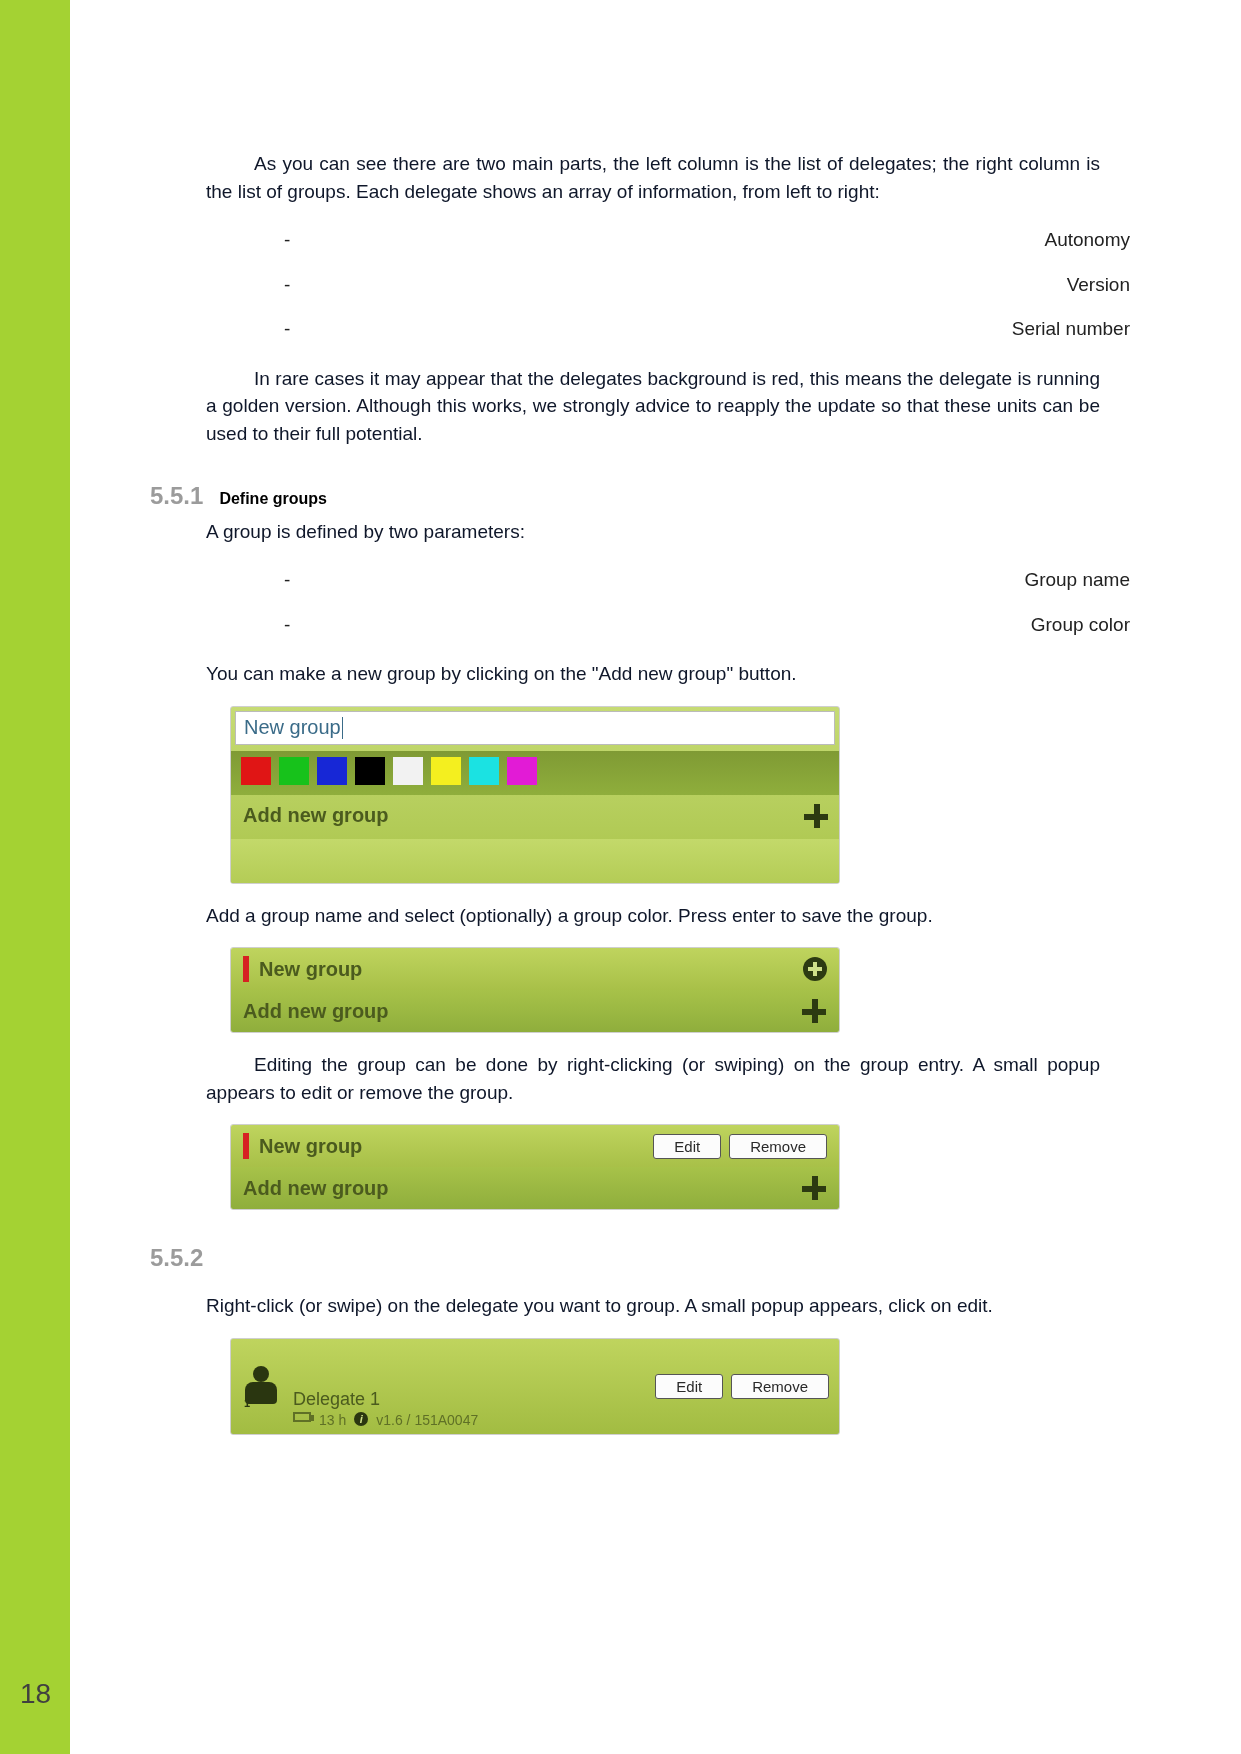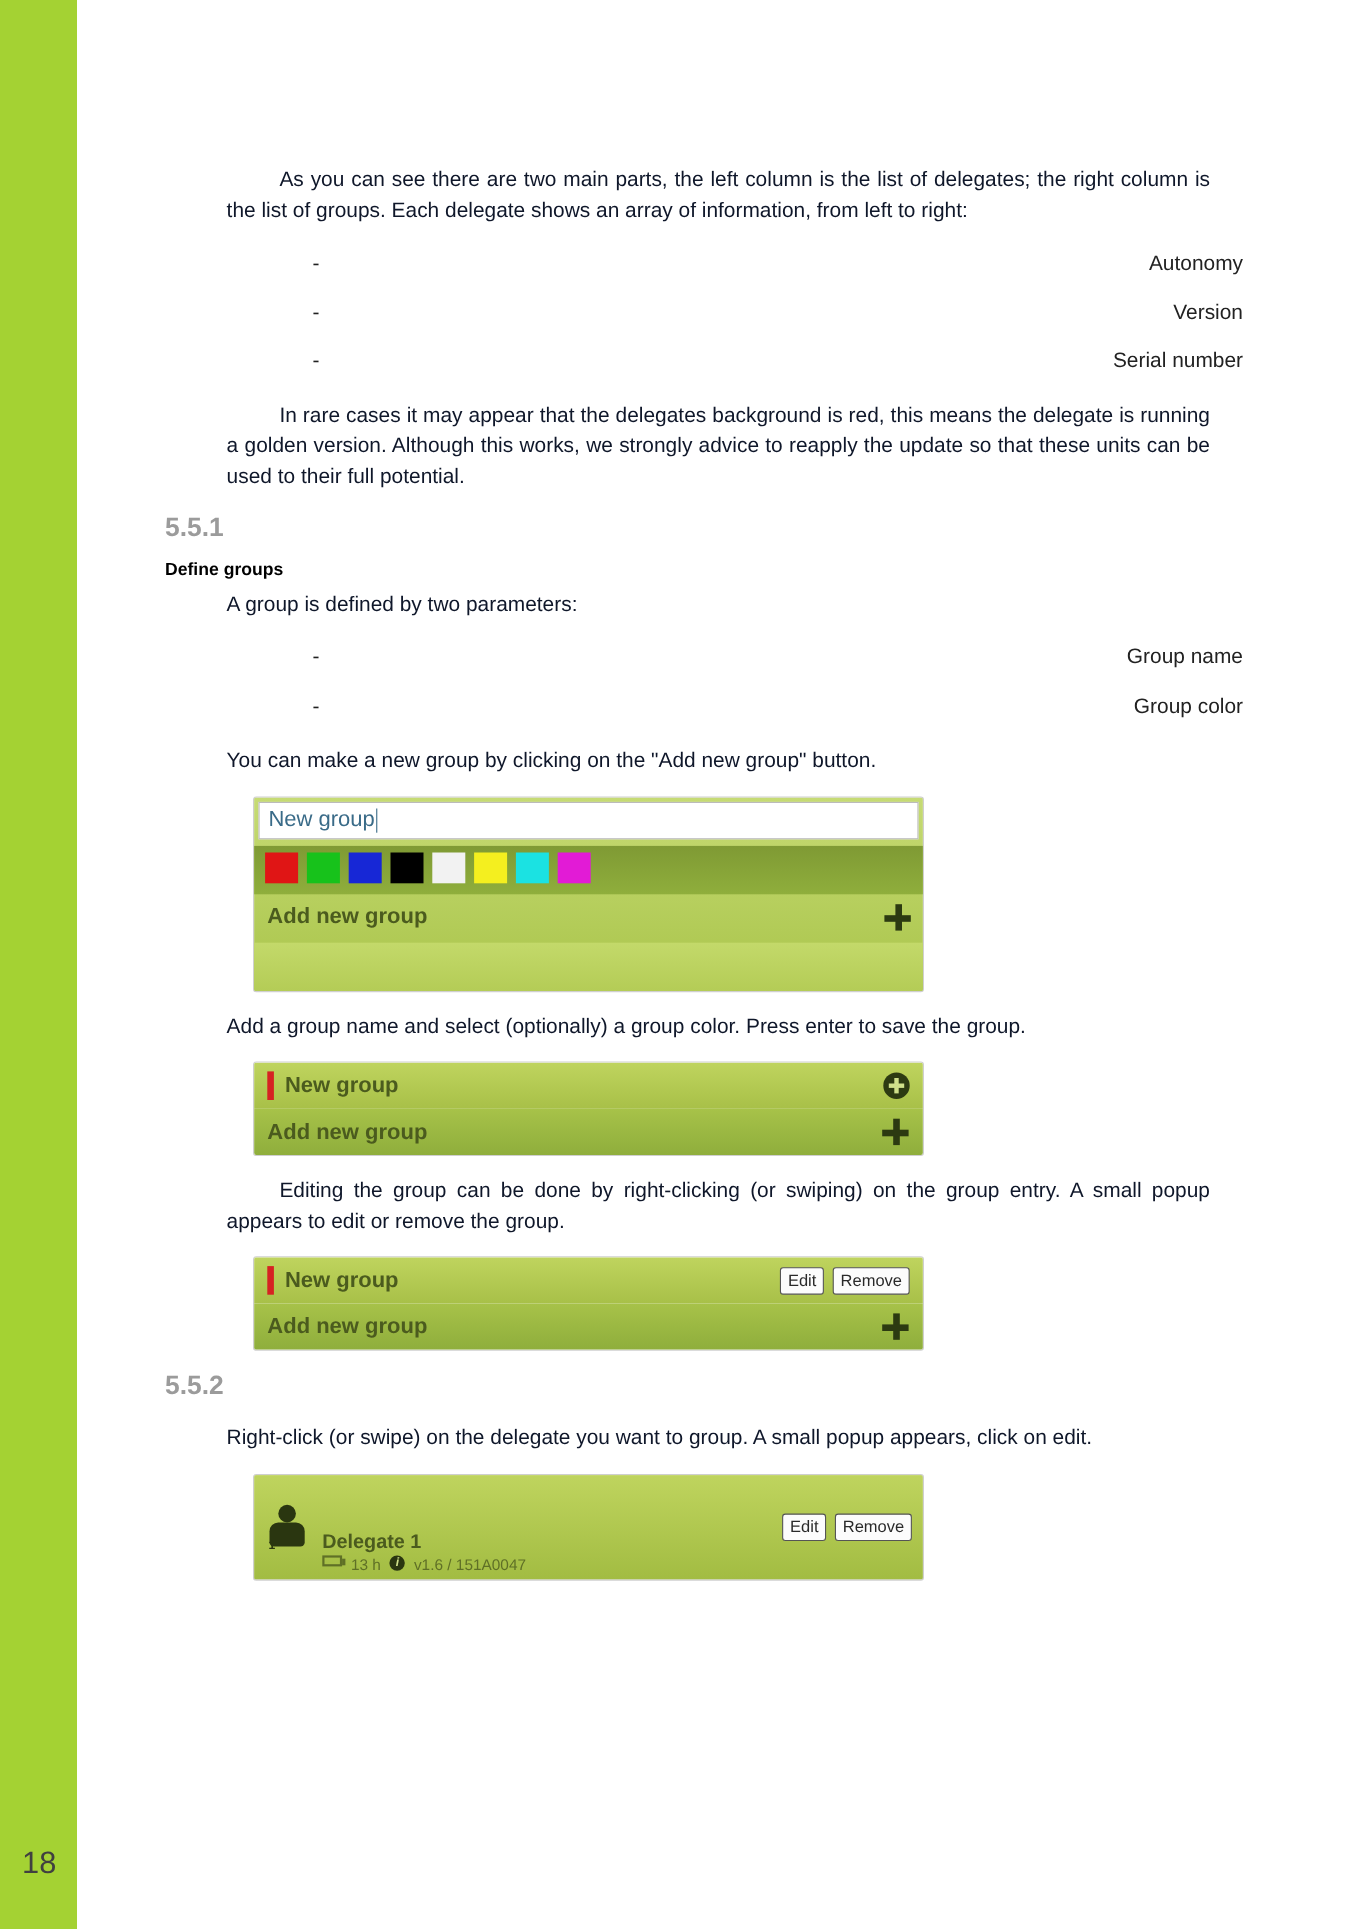--- a/index.html
+++ b/index.html
@@ -5,21 +5,21 @@
   * { box-sizing: border-box; margin: 0; padding: 0; }
   html, body { width: 1241px; height: 1754px; background: #fff; font-family: Tahoma, Verdana, Geneva, sans-serif; color: #222; }
   .sidebar-green { position: absolute; left: 0; top: 0; width: 70px; height: 1754px; background: #a4d233; }
   .page { position: absolute; left: 0; top: 0; width: 1241px; height: 1754px; }
   .content { position: absolute; left: 150px; top: 150px; width: 980px; }
   .para { font-size: 19px; line-height: 1.45; color: #0f172a; text-align: justify; margin-left: 56px; margin-right: 30px; }
   .indent { text-indent: 48px; }
   ul.dash { list-style: none; margin: 22px 0 22px 120px; text-align: right; }
   ul.dash li { font-size: 19px; line-height: 1.4; margin-bottom: 18px; padding-left: 56px; position: relative; }
   ul.dash li::before { content: "-"; position: absolute; left: 14px; top: 0; }
-  .h-row { display: flex; align-items: baseline; gap: 16px; margin: 18px 0 8px 0; flex-direction: column; }
+  .h-row { display: flex; align-items: baseline; gap: 16px; margin: 34px 0 8px 0; }
   .h-num { color: #9b9b9b; font-weight: 700; font-size: 24px; font-family: Tahoma, Verdana, sans-serif; }
   .h-title { color: #000000; font-weight: 700; font-size: 16px; font-family: Tahoma, Verdana, sans-serif; }
 
   .figure-wrap { margin: 18px 0 18px 80px; }
 
   
   .fig1 { width: 610px; border: 1px solid #cfcfcf; border-radius: 3px; overflow: hidden; background: linear-gradient(#c6db74,#a9c44a); }
   .fig1 .inp { background: #fff; margin: 4px 4px 6px 4px; height: 34px; display: flex; align-items: center; padding: 0 8px; border: 1px solid #bbb; }
   .fig1 .inp span { font-size: 20px; color: #3a6b88; font-family: Verdana, sans-serif; }
   .cursor { display:inline-block; width:1px; height:22px; background:#3a6b88; margin-left:1px; vertical-align:middle; }
@@ -42,30 +42,30 @@
 
   
   .fig2, .fig3 { width: 610px; border: 1px solid #cfcfcf; border-radius: 3px; overflow: hidden; }
   .grow { display:flex; align-items:center; justify-content:space-between; padding:8px 12px; }
   .grow.newg { background: linear-gradient(#bfd45e,#a8c048); }
   .grow.addg { background: linear-gradient(#a7c249,#8fae3c); }
   .grow .left { display:flex; align-items:center; gap:10px; }
   .redbar { width:6px; height:26px; background:#d62222; }
   .grow .lbl { font-weight:700; font-size:20px; color:#4b5b1e; }
   .grow .ctrl { display:flex; align-items:center; gap:8px; }
-  .mini-btn { background:#fcfcfc; border:1px solid #555; border-radius:3px; padding:3px 6px; font-size:15px; color:#2a2a2a; font-family: Verdana, sans-serif; text-align: center; }
+  .mini-btn { background:#fcfcfc; border:1px solid #555; border-radius:3px; padding:3px 20px; font-size:15px; color:#2a2a2a; font-family: Verdana, sans-serif; text-align: center; }
 
   
   .fig4 { width: 610px; border: 1px solid #cfcfcf; border-radius:3px; background: linear-gradient(#bfd45e,#a2bc42); display:flex; align-items:center; justify-content:space-between; padding:6px 10px; }
   .fig4 .left { display:flex; align-items:center; gap:12px; }
   .avatar { width:40px; height:44px; position:relative; }
   .avatar .head { width:16px; height:16px; border-radius:50%; background:#2a3610; position:absolute; left:12px; top:2px; }
   .avatar .body { width:32px; height:22px; border-radius:8px 8px 4px 4px; background:#2a3610; position:absolute; left:4px; top:18px; }
   .avatar .idx { position:absolute; left:3px; bottom:-1px; font-size:11px; color:#2a3610; font-weight:700; }
-  .dinfo .dname { font-weight:700; color:#4b5b1e; font-size:18px;margin-top:44px; }
+  .dinfo .dname { font-weight:400; color:#4b5b1e; font-size:18px;margin-top:44px; }
   .dinfo .dmeta { display:flex; gap:8px; font-size:14px; color:#5f7026; margin-top:2px; }
   .batt-icon { width:18px; height:10px; border:2px solid #5f7026; position:relative; }
   .batt-icon::after { content:""; position:absolute; right:-5px; top:1px; width:3px; height:6px; background:#5f7026; }
   .info-icon { width:14px; height:14px; border-radius:50%; background:#2a3610; color:#cfe08a; display:inline-flex; align-items:center; justify-content:center; font-size:11px; font-style:italic; font-weight:700; }
 
   .page-number { position:absolute; left:20px; bottom:44px; font-size:28px; color:#404040; }
 </style>
 </head>
 <body>
 

